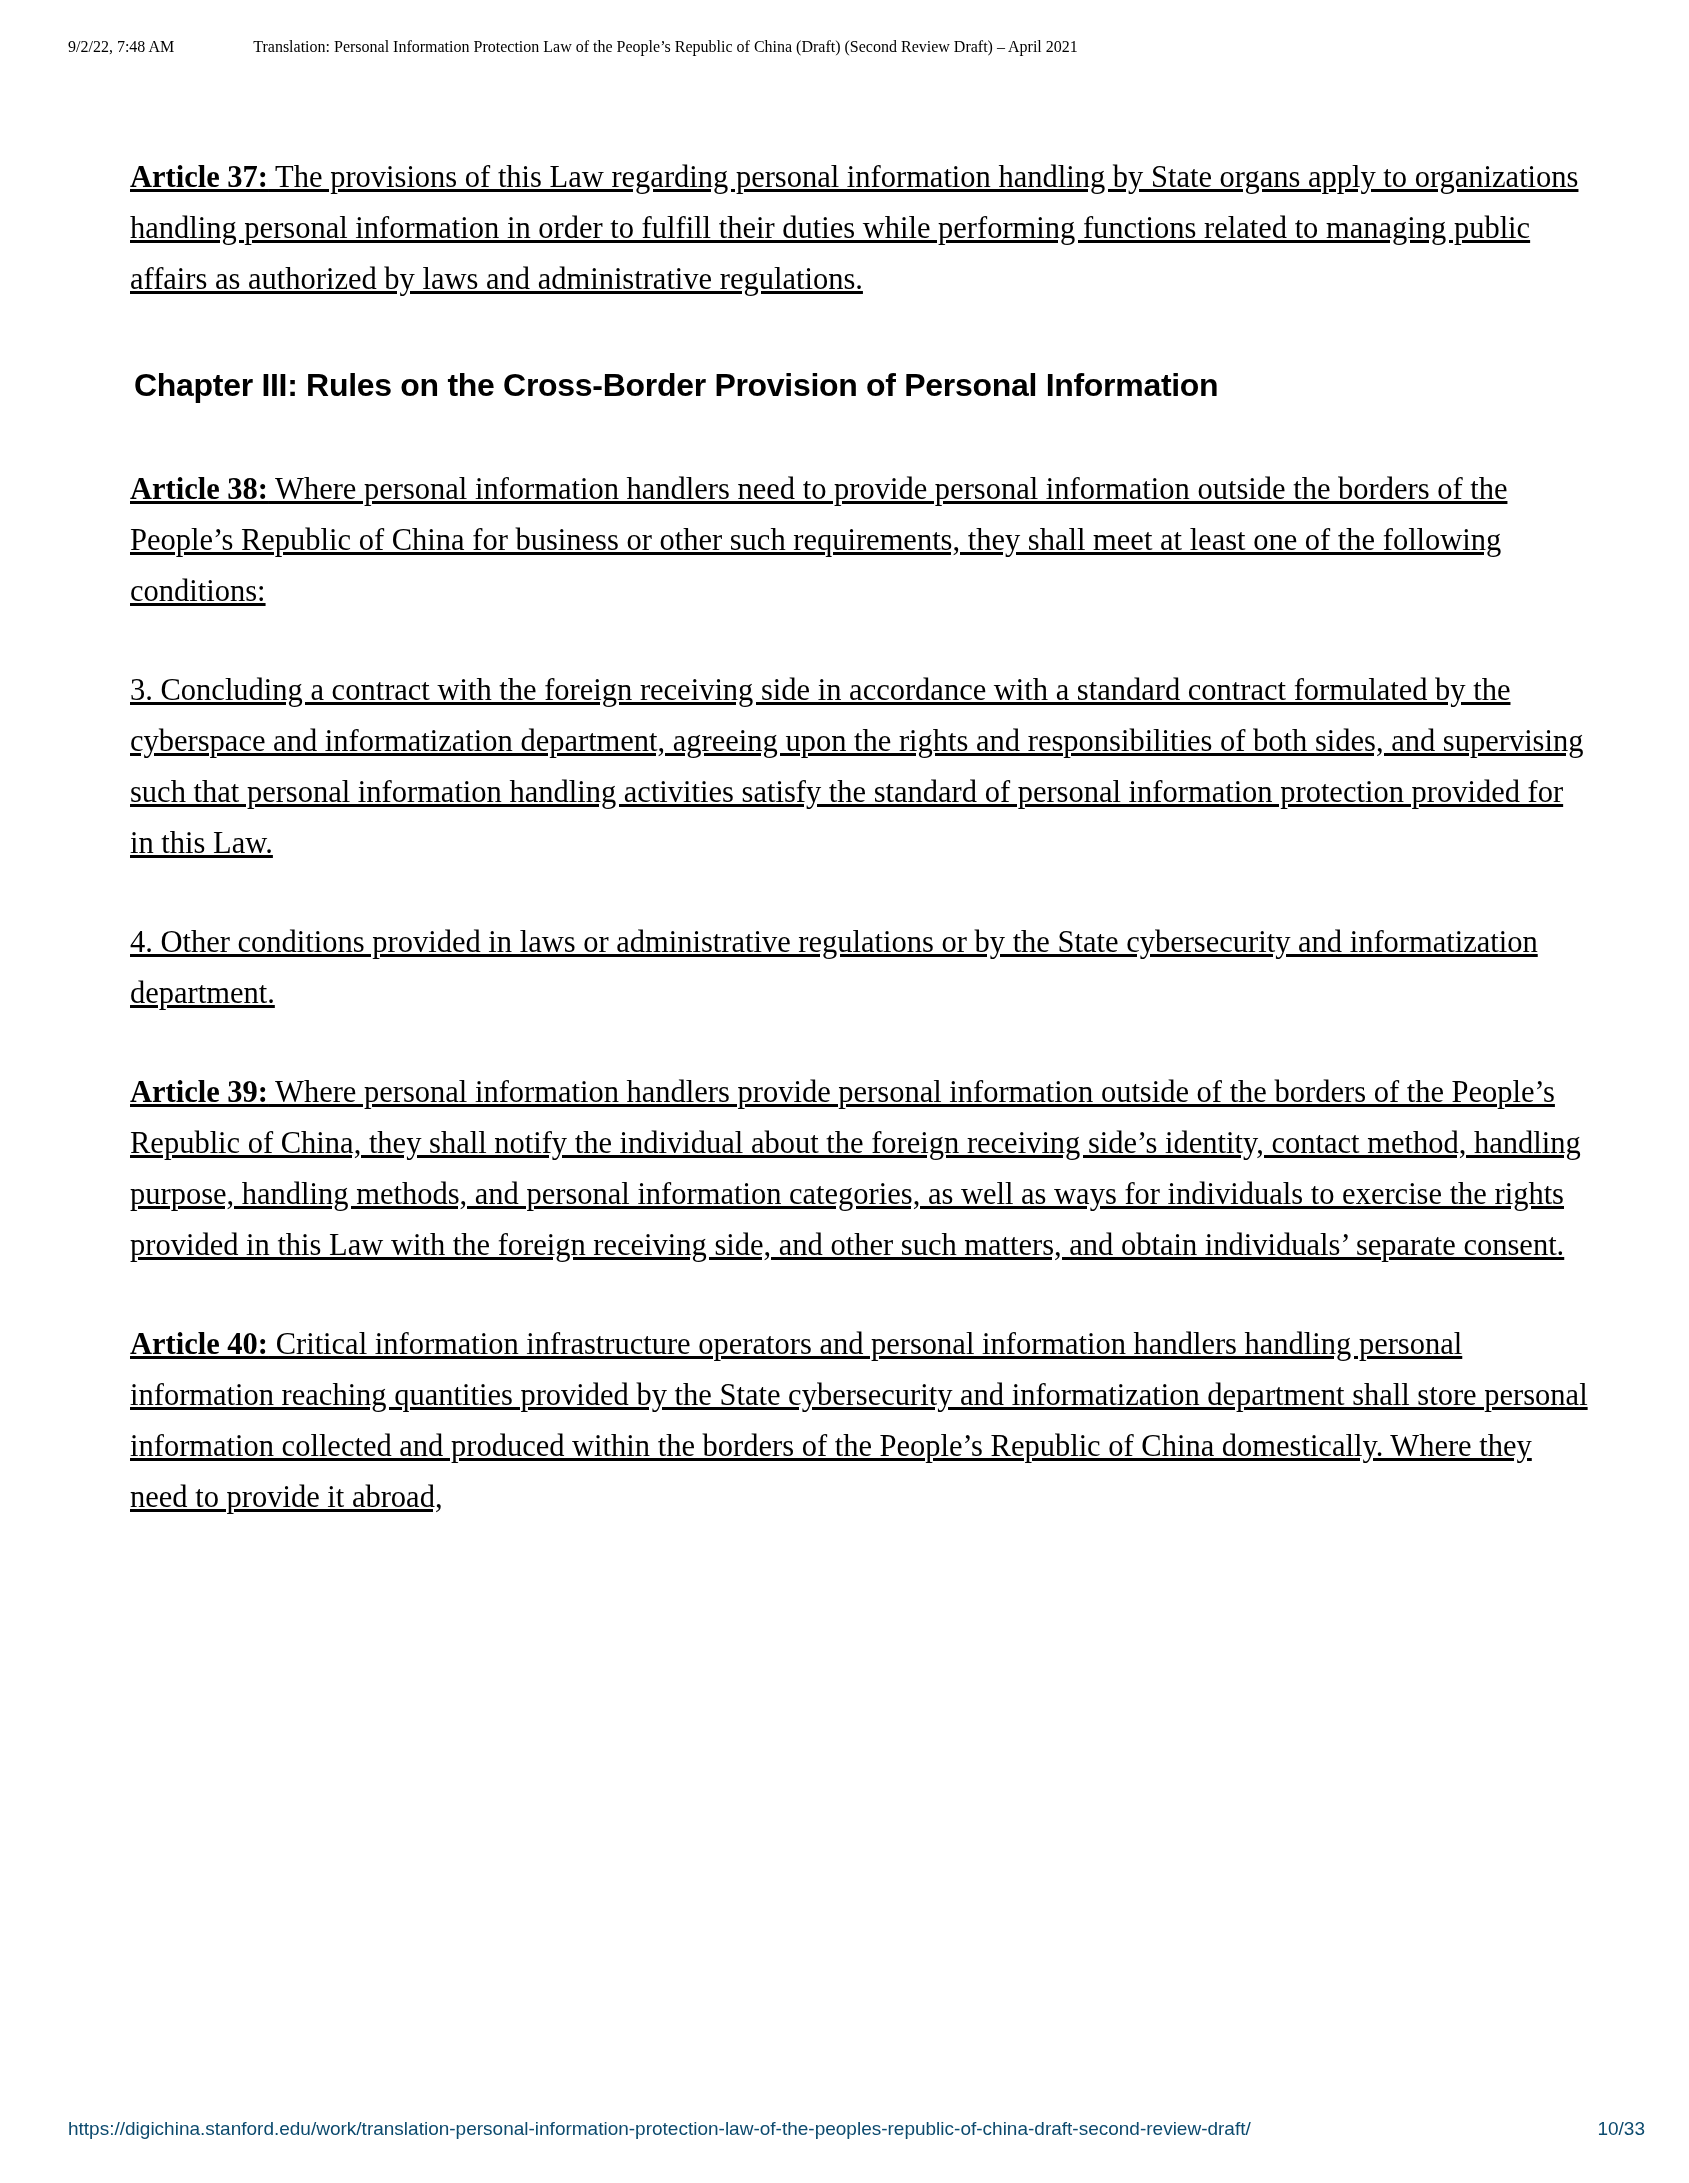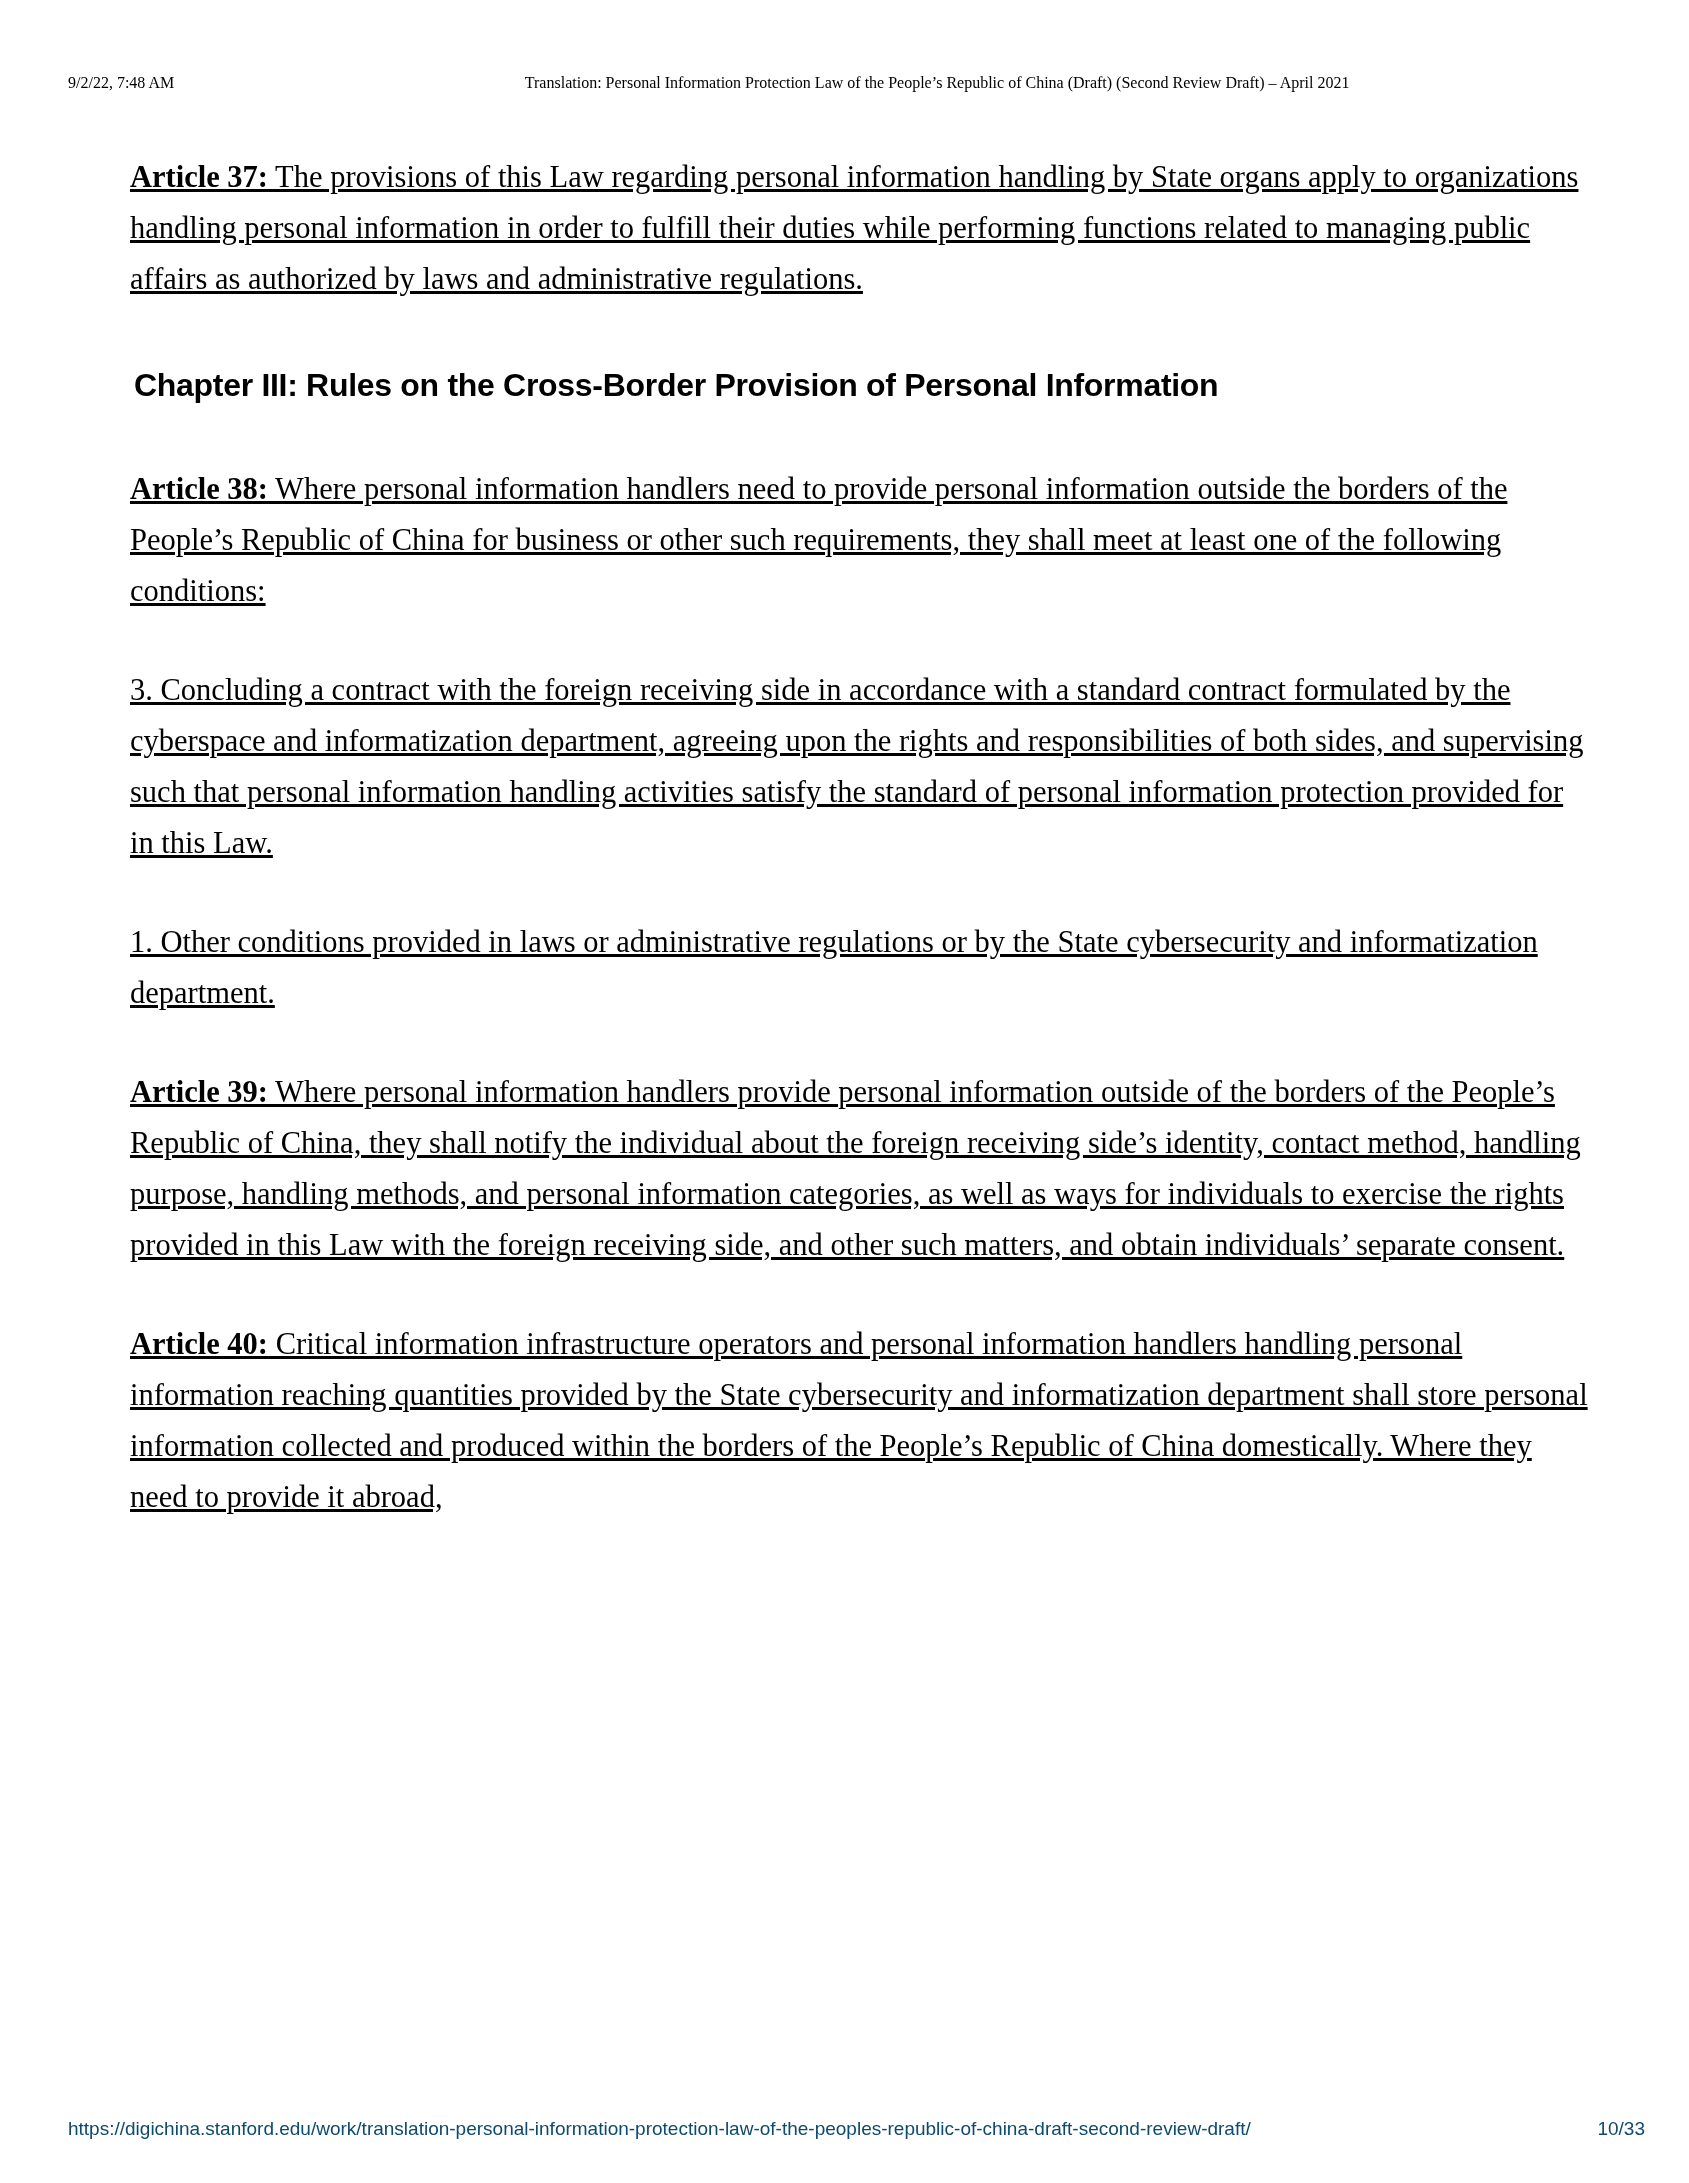--- a/index.html
+++ b/index.html
@@ -23,23 +23,22 @@
     display: flex;
     align-items: baseline;
     font-family: Liberation Serif, serif;
     font-size: 16px;
     line-height: 25px;
     color: #000000;
     white-space: nowrap;
   }
   .print-title {
     flex: 1;
-    text-align: center;
+    text-align: left;
     padding-left: 79px;
-    margin-top: 36px;
   }
   main.doc {
     position: absolute;
     top: 152px;
     left: 130px;
     width: 1464px;
     font-family: "Liberation Serif", serif;
     color: #000000;
   }
   main.doc p {
@@ -85,21 +84,21 @@
   <header class="print-header">
     <span>9/2/22, 7:48 AM</span>
     <span class="print-title">Translation: Personal Information Protection Law of the People’s Republic of China (Draft) (Second Review Draft) – April 2021</span>
   </header>
 
   <main class="doc" id="doc-content">
       <p><strong>Article 37:</strong> The provisions of this Law regarding personal information handling by State organs apply to organizations handling personal information in order to fulfill their duties while performing functions related to managing public affairs as authorized by laws and administrative regulations.</p>
       <h2>Chapter III: Rules on the Cross-Border Provision of Personal Information</h2>
       <p><strong>Article 38:</strong> Where personal information handlers need to provide personal information outside the borders of the People’s Republic of China for business or other such requirements, they shall meet at least one of the following conditions:</p>
       <p>3. Concluding a contract with the foreign receiving side in accordance with a standard contract formulated by the cyberspace and informatization department, agreeing upon the rights and responsibilities of both sides, and supervising such that personal information handling activities satisfy the standard of personal information protection provided for in this Law.</p>
-      <p>1. Other conditions provided in laws or administrative regulations or by the State cybersecurity and informatization department.</p>
+      <p>4. Other conditions provided in laws or administrative regulations or by the State cybersecurity and informatization department.</p>
       <p><strong>Article 39:</strong> Where personal information handlers provide personal information outside of the borders of the People’s Republic of China, they shall notify the individual about the foreign receiving side’s identity, contact method, handling purpose, handling methods, and personal information categories, as well as ways for individuals to exercise the rights provided in this Law with the foreign receiving side, and other such matters, and obtain individuals’ separate consent.</p>
       <p><strong>Article 40:</strong> Critical information infrastructure operators and personal information handlers handling personal information reaching quantities provided by the State cybersecurity and informatization department shall store personal information collected and produced within the borders of the People’s Republic of China domestically. Where they need to provide it abroad,</p>
     </main>
 
   <footer class="print-footer">
     <span class="print-url">https://digichina.stanford.edu/work/translation-personal-information-protection-law-of-the-peoples-republic-of-china-draft-second-review-draft/</span>
     <span class="page-number">10/33</span>
   </footer>
 
 </div>

